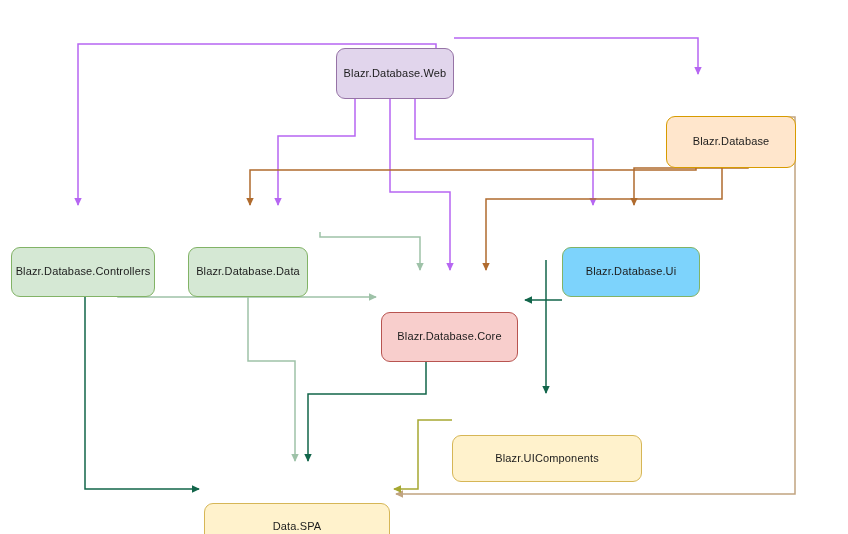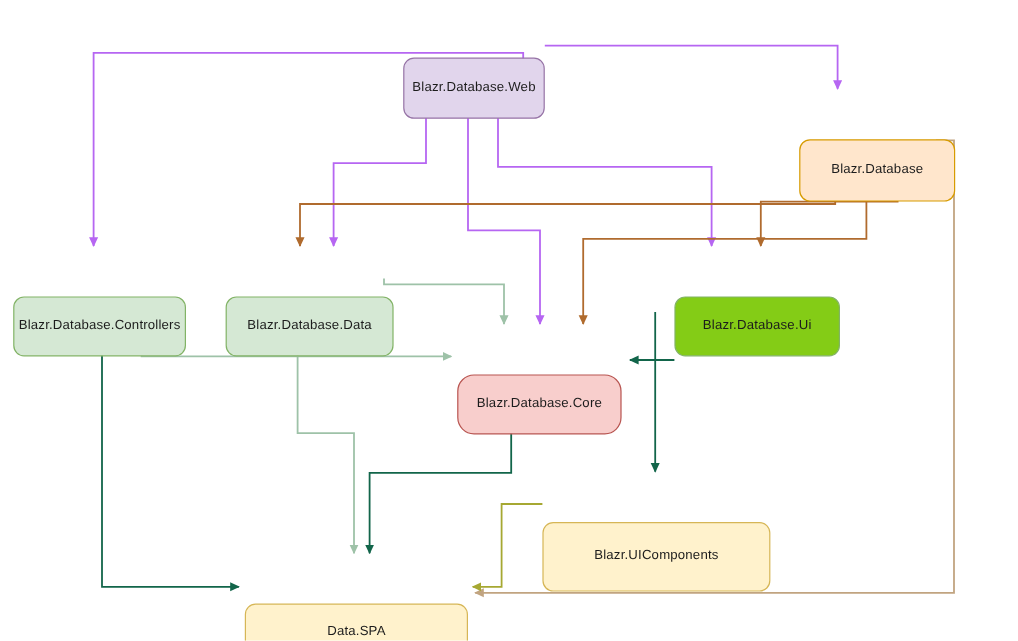--- a/index.html
+++ b/index.html
@@ -95,29 +95,29 @@
   <div id="nodes">
       <div class="node" style="left: 336px; top: 11px; width: 118px; height: 51px; background: rgb(225, 213, 236); border-color: rgb(150, 115, 166);">
         <span>Blazr.Database.Web</span>
       </div>
       <div class="node" style="left: 666px; top: 79px; width: 130px; height: 52px; background: rgb(255, 230, 204); border-color: rgb(215, 155, 0);">
         <span>Blazr.Database</span>
       </div>
       <div class="node" style="left: 11px; top: 210px; width: 144px; height: 50px; background: rgb(213, 232, 212); border-color: rgb(130, 179, 102);">
         <span>Blazr.Database.Controllers</span>
       </div>
-      <div class="node" style="left: 188px; top: 210px; width: 140px; height: 50px; background: rgb(213, 232, 212); border-color: rgb(130, 179, 102);">
+      <div class="node" style="left: 188px; top: 210px; width: 120px; height: 50px; background: rgb(213, 232, 212); border-color: rgb(130, 179, 102);">
         <span>Blazr.Database.Data</span>
       </div>
-      <div class="node" style="left: 562px; top: 210px; width: 138px; height: 50px; background: #84cc16; border-color: rgb(130, 179, 102);">
+      <div class="node" style="left: 562px; top: 210px; width: 138px; height: 50px; background: #7dd3fc; border-color: rgb(130, 179, 102);">
         <span>Blazr.Database.Ui</span>
       </div>
-      <div class="node" style="left: 381px; top: 275px; width: 137px; height: 50px; background: rgb(248, 206, 204); border-color: rgb(184, 84, 80); border-radius: 14px;">
+      <div class="node" style="left: 381px; top: 275px; width: 137px; height: 50px; background: rgb(248, 206, 204); border-color: rgb(184, 84, 80);">
         <span>Blazr.Database.Core</span>
       </div>
-      <div class="node" style="left: 452px; top: 398px; width: 190px; height: 58px; background: rgb(255, 242, 204); border-color: rgb(214, 182, 86);">
+      <div class="node" style="left: 452px; top: 398px; width: 190px; height: 47px; background: rgb(255, 242, 204); border-color: rgb(214, 182, 86);">
         <span>Blazr.UIComponents</span>
       </div>
       <div class="node" style="left: 204px; top: 466px; width: 186px; height: 47px; background: rgb(255, 242, 204); border-color: rgb(214, 182, 86);">
         <span>Data.SPA</span>
       </div>
     </div>
 </div>
 
 </body></html>

